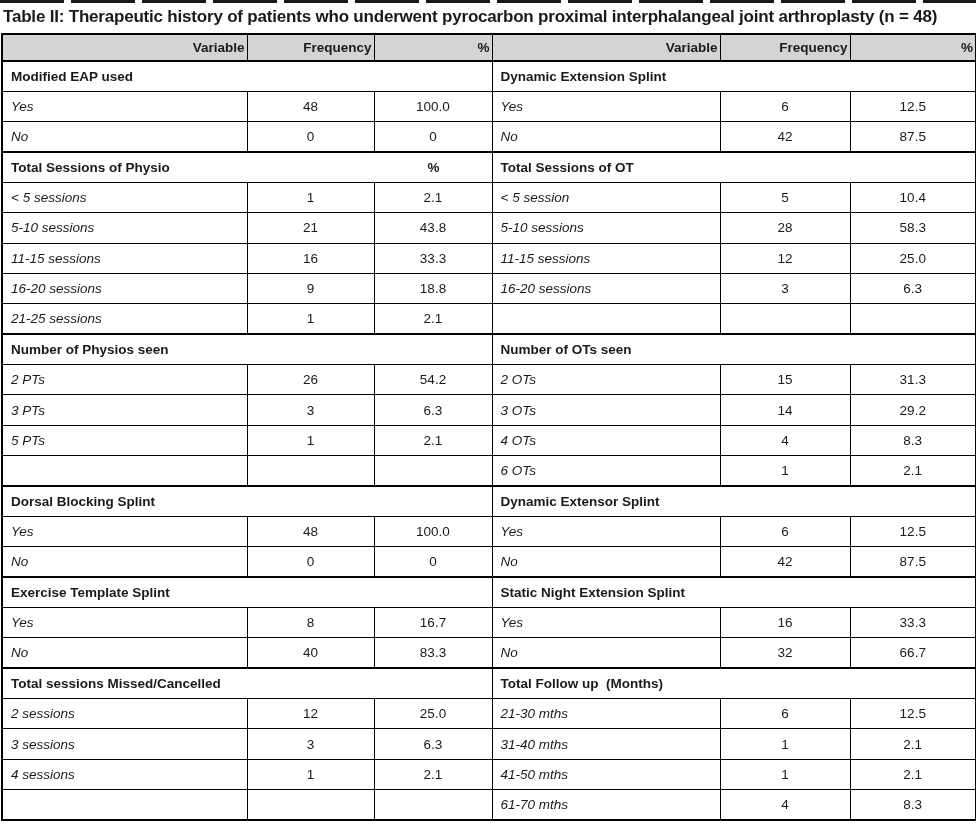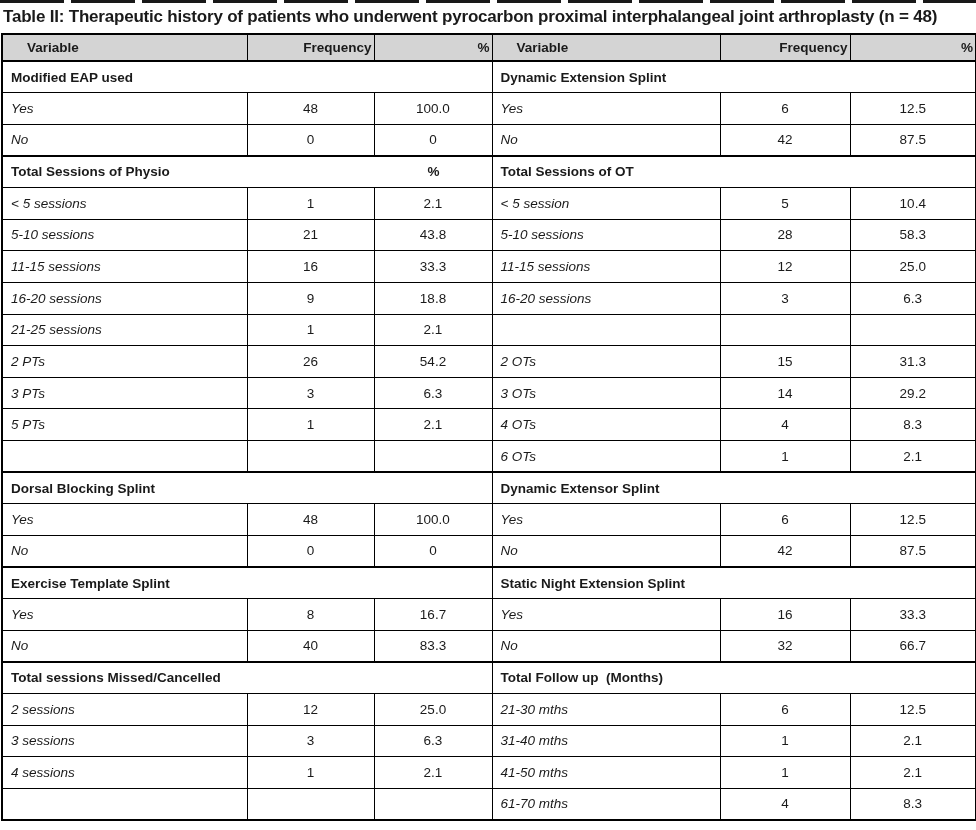--- a/index.html
+++ b/index.html
@@ -37,21 +37,21 @@
     white-space: pre-wrap;
     overflow: hidden;
   }
   thead th {
     background: #d4d4d4;
     font-weight: bold;
     height: 25px;
     text-align: right;
     border-bottom-width: 2px;
   }
-  thead th.var-h { text-align: left; padding-left: 24px; }
+  thead th.var-h { text-align: right; padding-left: 24px; }
   tbody tr { height: 27px; padding-left: 8px; }
   td.var-cell { text-align: left; padding-left: 8px; font-style: italic; }
   td.num-cell { text-align: center; }
   td.section-cell {
     font-weight: bold;
     text-align: left;
     padding-left: 8px;
     position: relative;
   }
   tr.section-row td { border-top: 2px solid #000; }
@@ -145,20 +145,24 @@
         <td class="num-cell">6.3</td>
       </tr>
       <tr>
         <td class="var-cell">21-25 sessions</td>
         <td class="num-cell">1</td>
         <td class="num-cell">2.1</td>
         <td class="var-cell"></td>
         <td class="num-cell"></td>
         <td class="num-cell"></td>
       </tr>
+      <tr class="section-row">
+        <td colspan="3" class="section-cell"><span>Number of Physios seen</span></td>
+        <td colspan="3" class="section-cell"><span>Number of OTs seen</span></td>
+      </tr>
       <tr>
         <td class="var-cell">2 PTs</td>
         <td class="num-cell">26</td>
         <td class="num-cell">54.2</td>
         <td class="var-cell">2 OTs</td>
         <td class="num-cell">15</td>
         <td class="num-cell">31.3</td>
       </tr>
       <tr>
         <td class="var-cell">3 PTs</td>

